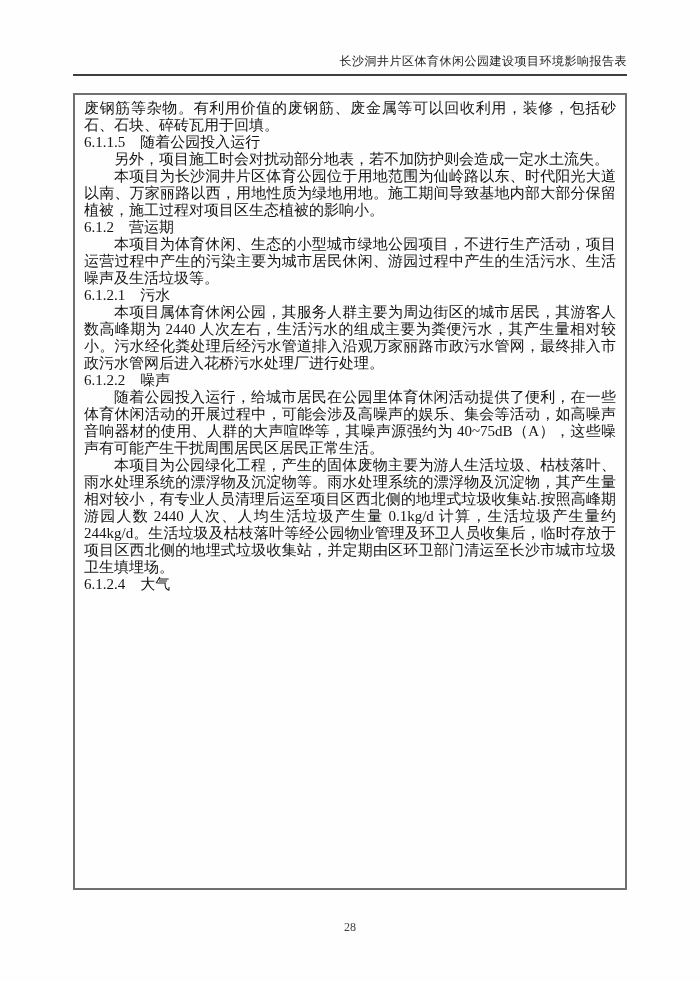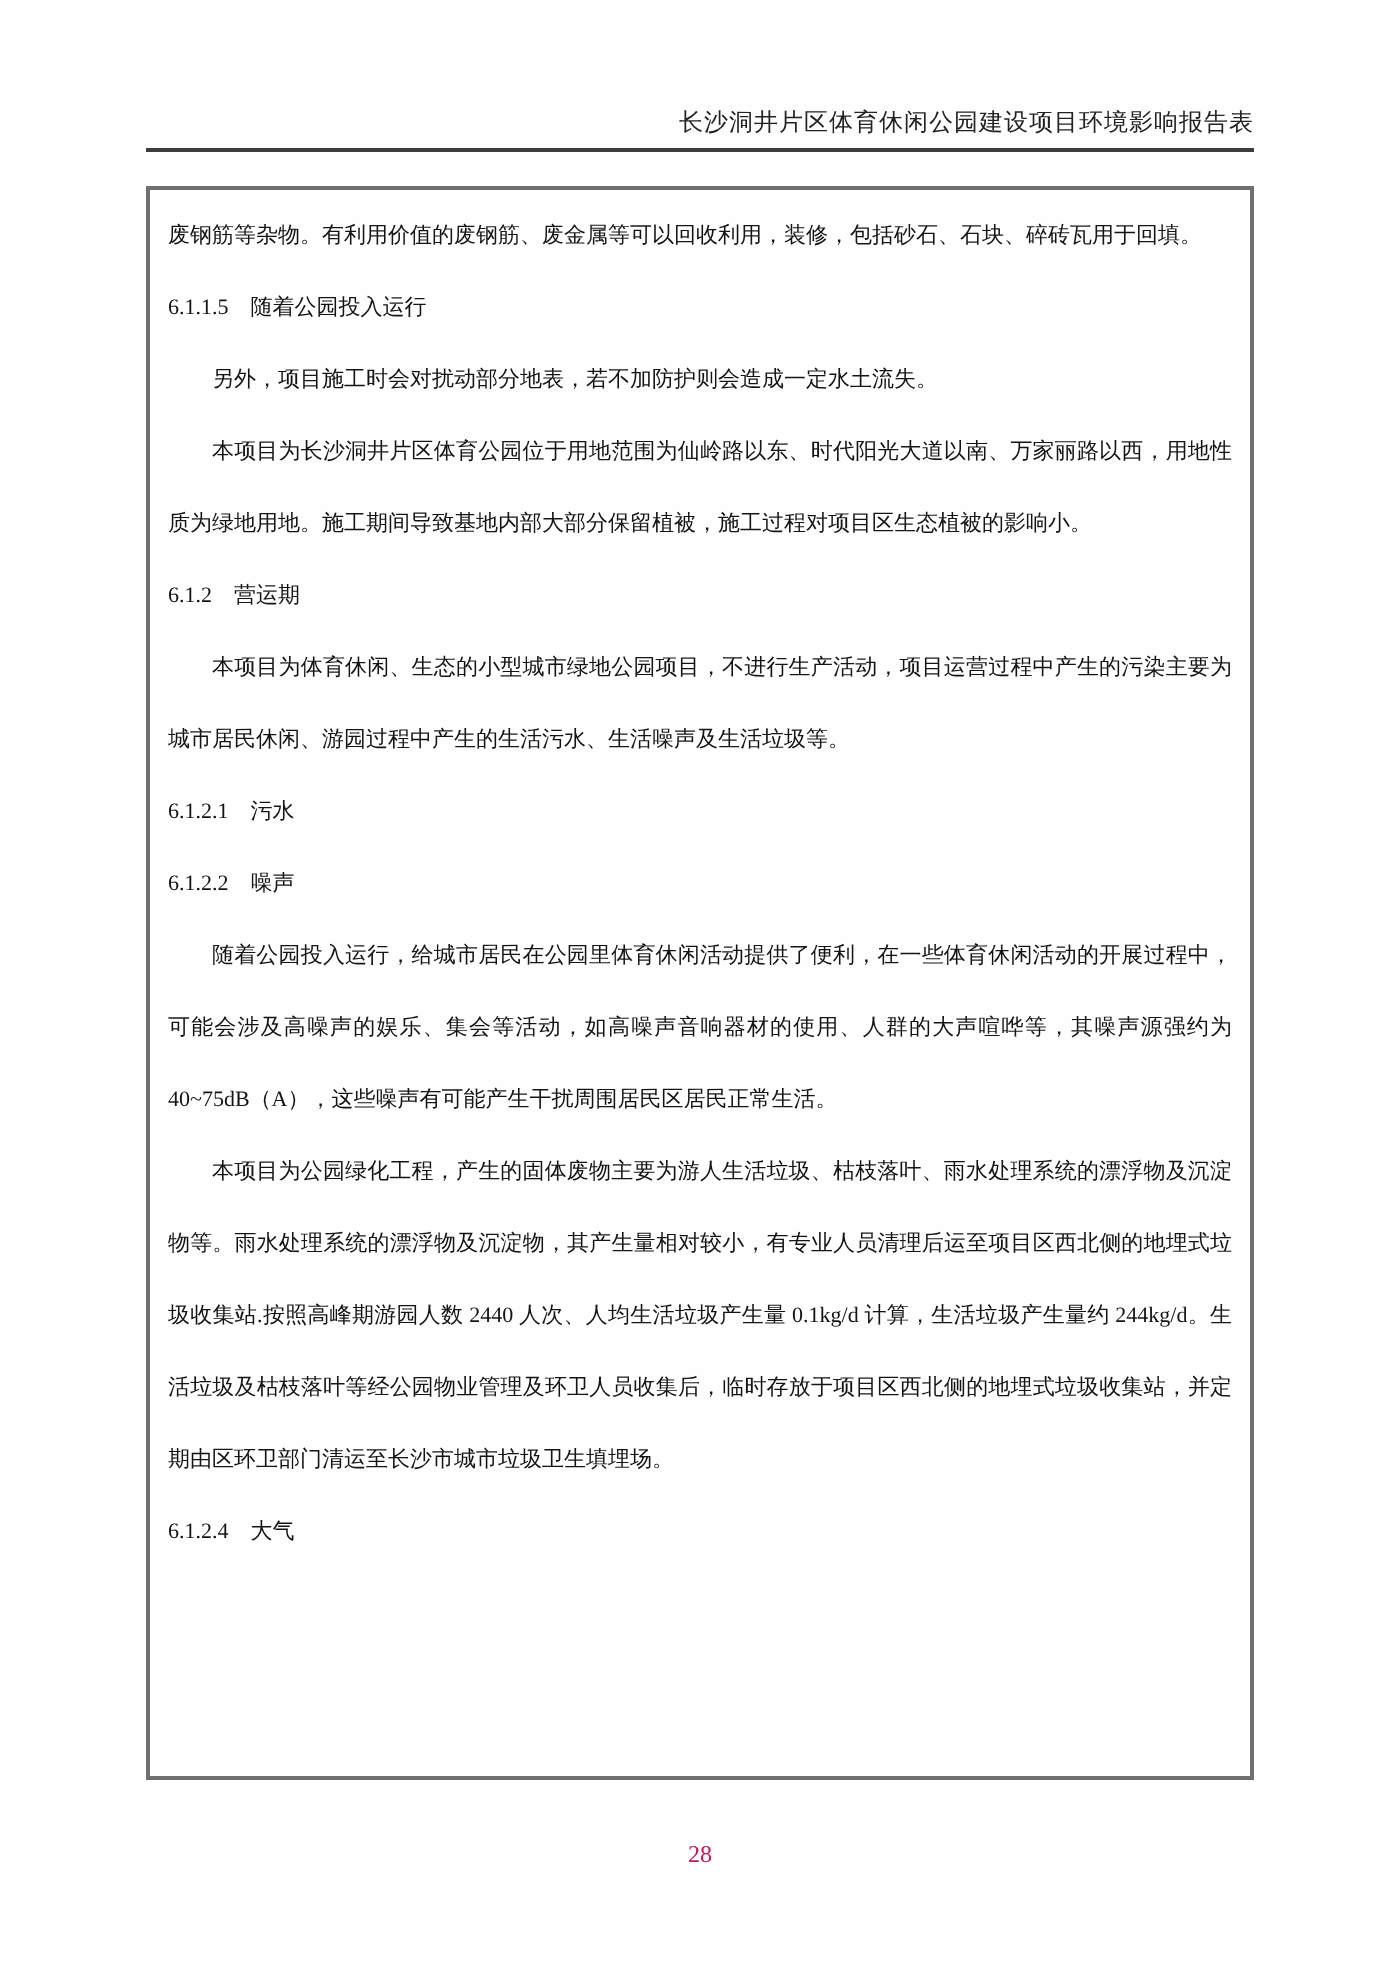--- a/index.html
+++ b/index.html
@@ -39,60 +39,61 @@
     left: 73px;
     width: 554px;
     height: 797px;
     box-sizing: border-box;
     border: 2px solid #707070;
     padding: 5px 9px 4px 9px;
     overflow: hidden;
   }
   .para {
     margin: 0;
-    font-size: 11px;
-    line-height: 36px;
+    font-size: 15px;
+    line-height: 17px;
     text-align: justify;
     text-justify: inter-ideograph;
     color: #141414;
   }
   .para-body {
     text-indent: 2em;
   }
   .para-heading,
   .para-continuation {
     text-indent: 0;
   }
   .page-number {
     position: absolute;
     top: 920px;
     left: 0;
     width: 700px;
     text-align: center;
     font-size: 12px;
-    color: #be185d;
+    color: #404040;
   }
 </style>
 </head>
 <body>
 
 <div class="page">
 
   <div class="running-header">长沙洞井片区体育休闲公园建设项目环境影响报告表</div>
 
   <div class="header-rule"></div>
 
   <div class="content-box">
       <p class="para para-continuation">废钢筋等杂物。有利用价值的废钢筋、废金属等可以回收利用，装修，包括砂石、石块、碎砖瓦用于回填。</p>
       <p class="para para-heading">6.1.1.5　随着公园投入运行</p>
       <p class="para para-body">另外，项目施工时会对扰动部分地表，若不加防护则会造成一定水土流失。</p>
       <p class="para para-body">本项目为长沙洞井片区体育公园位于用地范围为仙岭路以东、时代阳光大道以南、万家丽路以西，用地性质为绿地用地。施工期间导致基地内部大部分保留植被，施工过程对项目区生态植被的影响小。</p>
       <p class="para para-heading">6.1.2　营运期</p>
       <p class="para para-body">本项目为体育休闲、生态的小型城市绿地公园项目，不进行生产活动，项目运营过程中产生的污染主要为城市居民休闲、游园过程中产生的生活污水、生活噪声及生活垃圾等。</p>
       <p class="para para-heading">6.1.2.1　污水</p>
+      <p class="para para-body">本项目属体育休闲公园，其服务人群主要为周边街区的城市居民，其游客人数高峰期为 2440 人次左右，生活污水的组成主要为粪便污水，其产生量相对较小。污水经化粪处理后经污水管道排入沿观万家丽路市政污水管网，最终排入市政污水管网后进入花桥污水处理厂进行处理。</p>
       <p class="para para-heading">6.1.2.2　噪声</p>
       <p class="para para-body">随着公园投入运行，给城市居民在公园里体育休闲活动提供了便利，在一些体育休闲活动的开展过程中，可能会涉及高噪声的娱乐、集会等活动，如高噪声音响器材的使用、人群的大声喧哗等，其噪声源强约为 40~75dB（A），这些噪声有可能产生干扰周围居民区居民正常生活。</p>
       <p class="para para-body">本项目为公园绿化工程，产生的固体废物主要为游人生活垃圾、枯枝落叶、雨水处理系统的漂浮物及沉淀物等。雨水处理系统的漂浮物及沉淀物，其产生量相对较小，有专业人员清理后运至项目区西北侧的地埋式垃圾收集站.按照高峰期游园人数 2440 人次、人均生活垃圾产生量 0.1kg/d 计算，生活垃圾产生量约 244kg/d。生活垃圾及枯枝落叶等经公园物业管理及环卫人员收集后，临时存放于项目区西北侧的地埋式垃圾收集站，并定期由区环卫部门清运至长沙市城市垃圾卫生填埋场。</p>
       <p class="para para-heading">6.1.2.4　大气</p>
     </div>
 
   <div class="page-number">28</div>
 
 </div>
 

